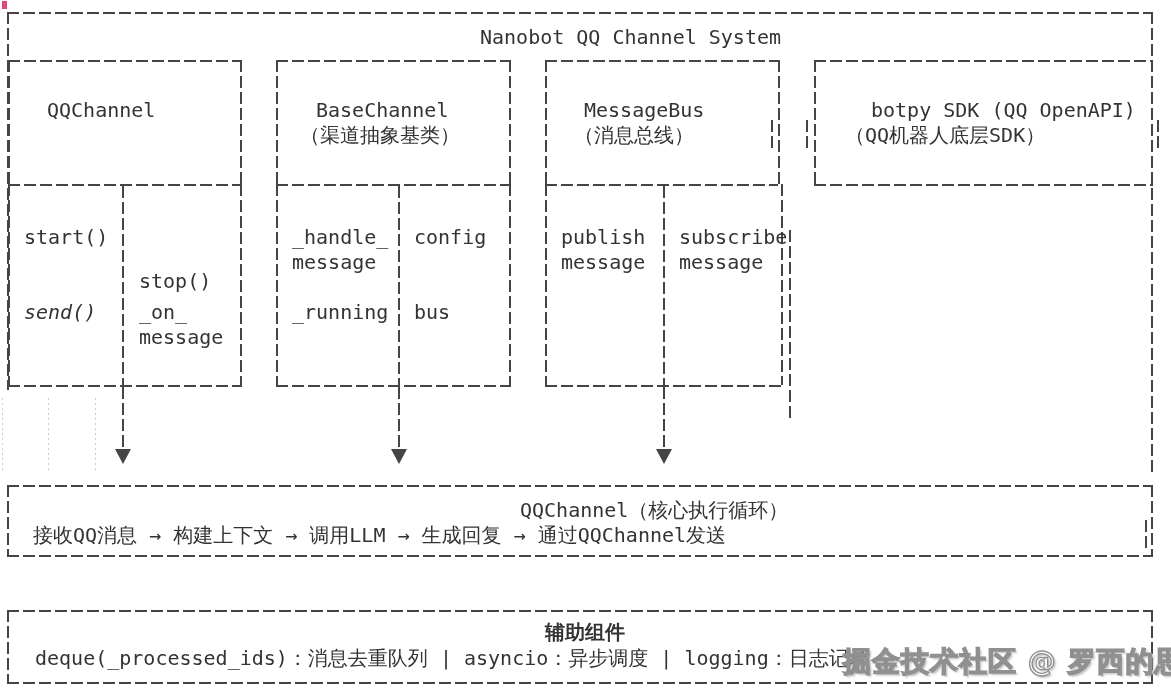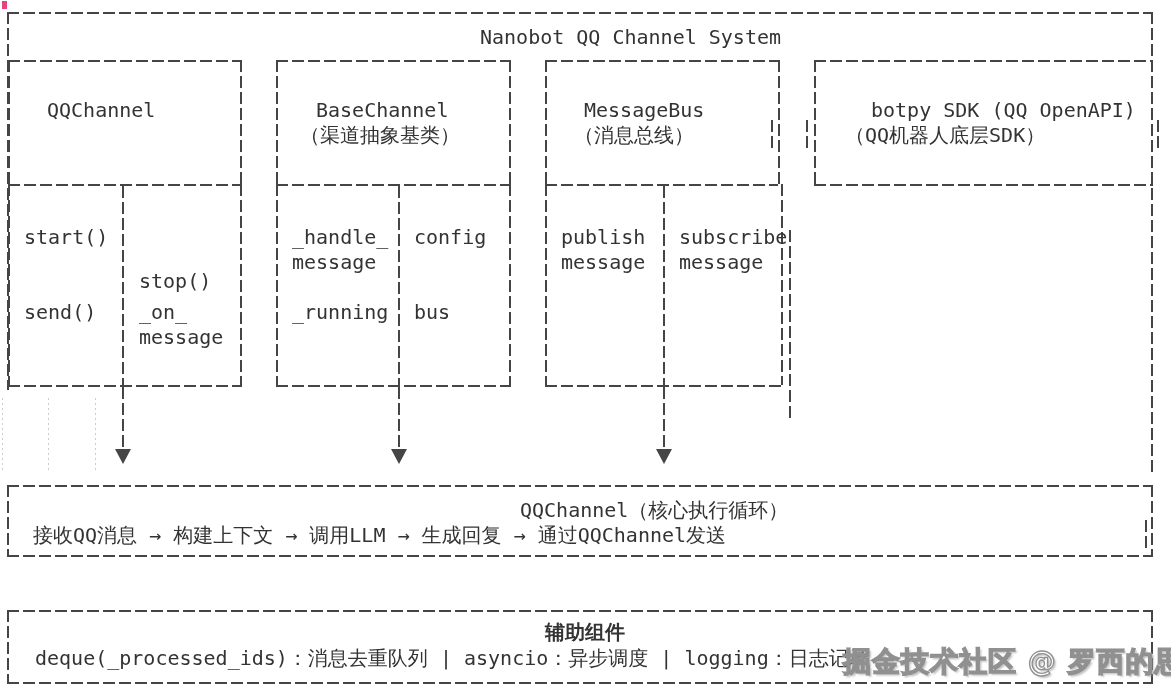--- a/index.html
+++ b/index.html
@@ -76,21 +76,21 @@
   <div class="vl" style="left:771px;top:120px;height:30px;"></div>
   <div class="vl" style="left:806px;top:120px;height:30px;"></div>
   <div class="vl" style="left:1157px;top:120px;height:30px;"></div>
 
   <div class="vl" style="left:8px;top:184px;height:201px;"></div>
   <div class="vl" style="left:240px;top:184px;height:201px;"></div>
   <div class="hl" style="left:8px;top:385px;width:234px;"></div>
   <div class="vl" style="left:122px;top:186px;height:199px;"></div>
   <div class="t" style="left:24px;top:226px;">start()</div>
   <div class="t" style="left:139px;top:226px;margin-top:44px;">stop()</div>
-  <div class="t" style="left:24px;top:301px;">send()</div>
+  <div class="t" style="left:24px;top:301px;font-style:italic;">send()</div>
   <div class="t" style="left:139px;top:301px;">_on_</div>
   <div class="t" style="left:139px;top:326px;">message</div>
 
   <div class="vl" style="left:276px;top:184px;height:201px;"></div>
   <div class="vl" style="left:509px;top:184px;height:201px;"></div>
   <div class="hl" style="left:276px;top:385px;width:235px;"></div>
   <div class="vl" style="left:398px;top:186px;height:199px;"></div>
   <div class="t" style="left:292px;top:226px;">_handle_</div>
   <div class="t" style="left:292px;top:251px;">message</div>
   <div class="t" style="left:414px;top:226px;">config</div>

